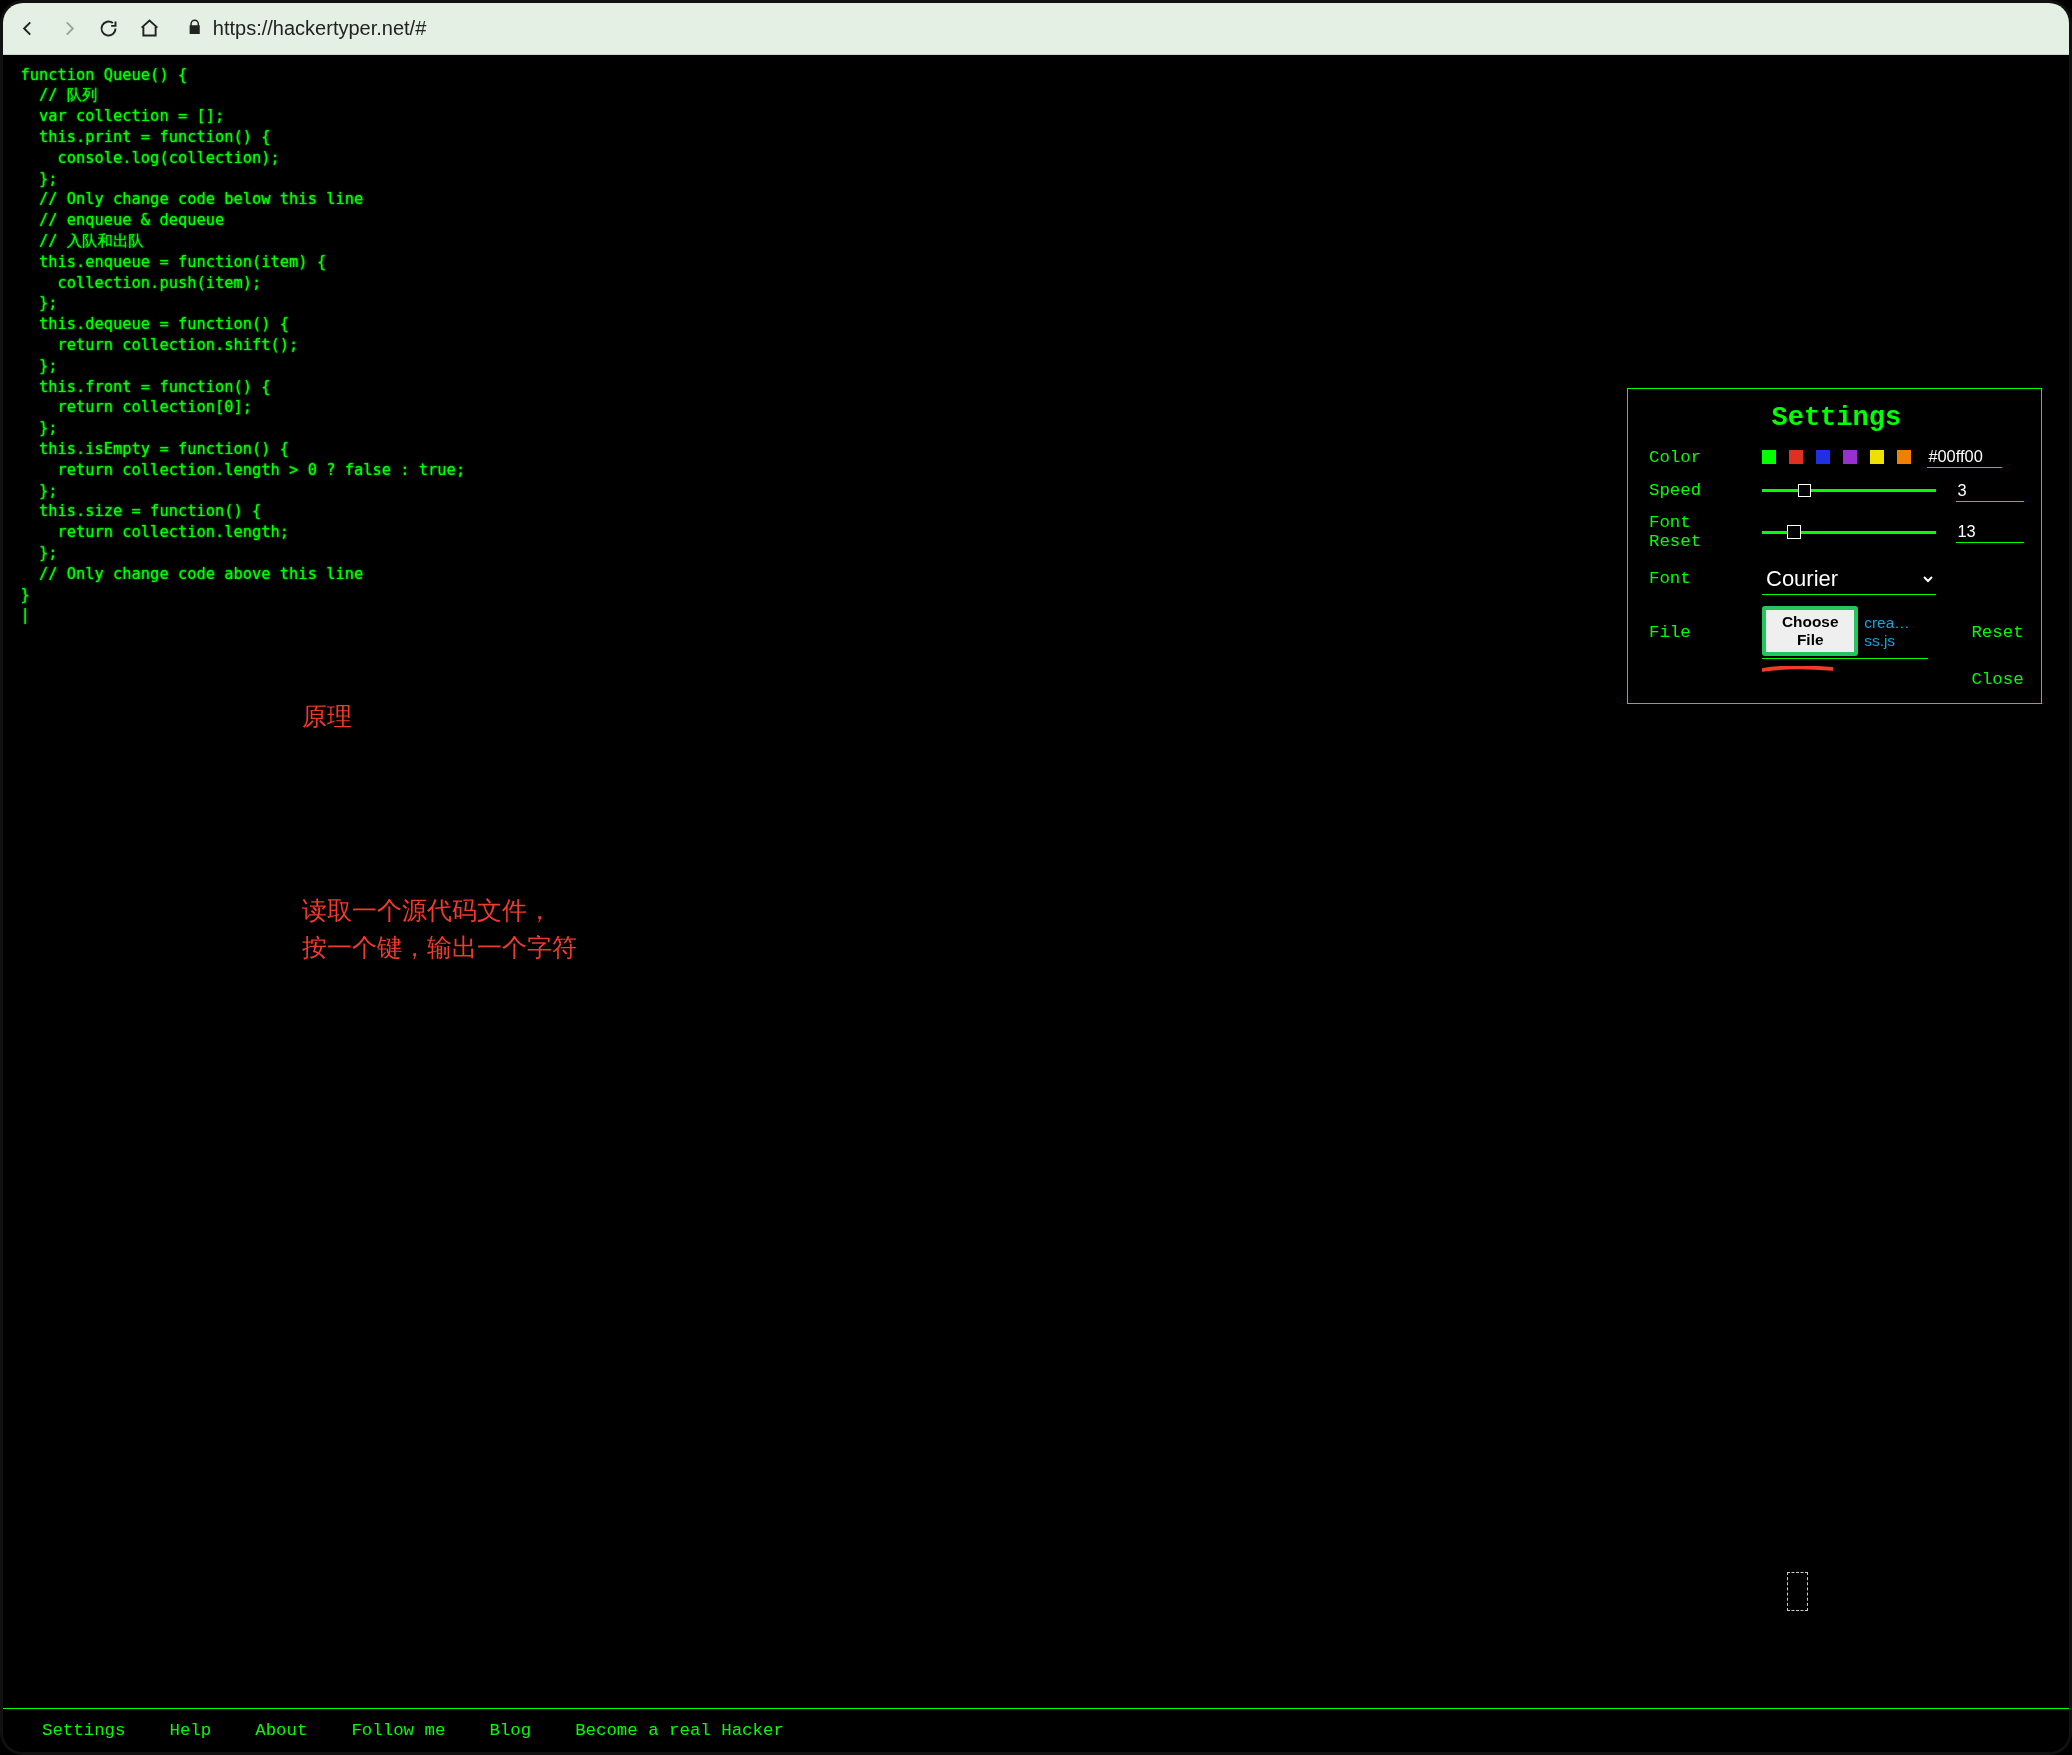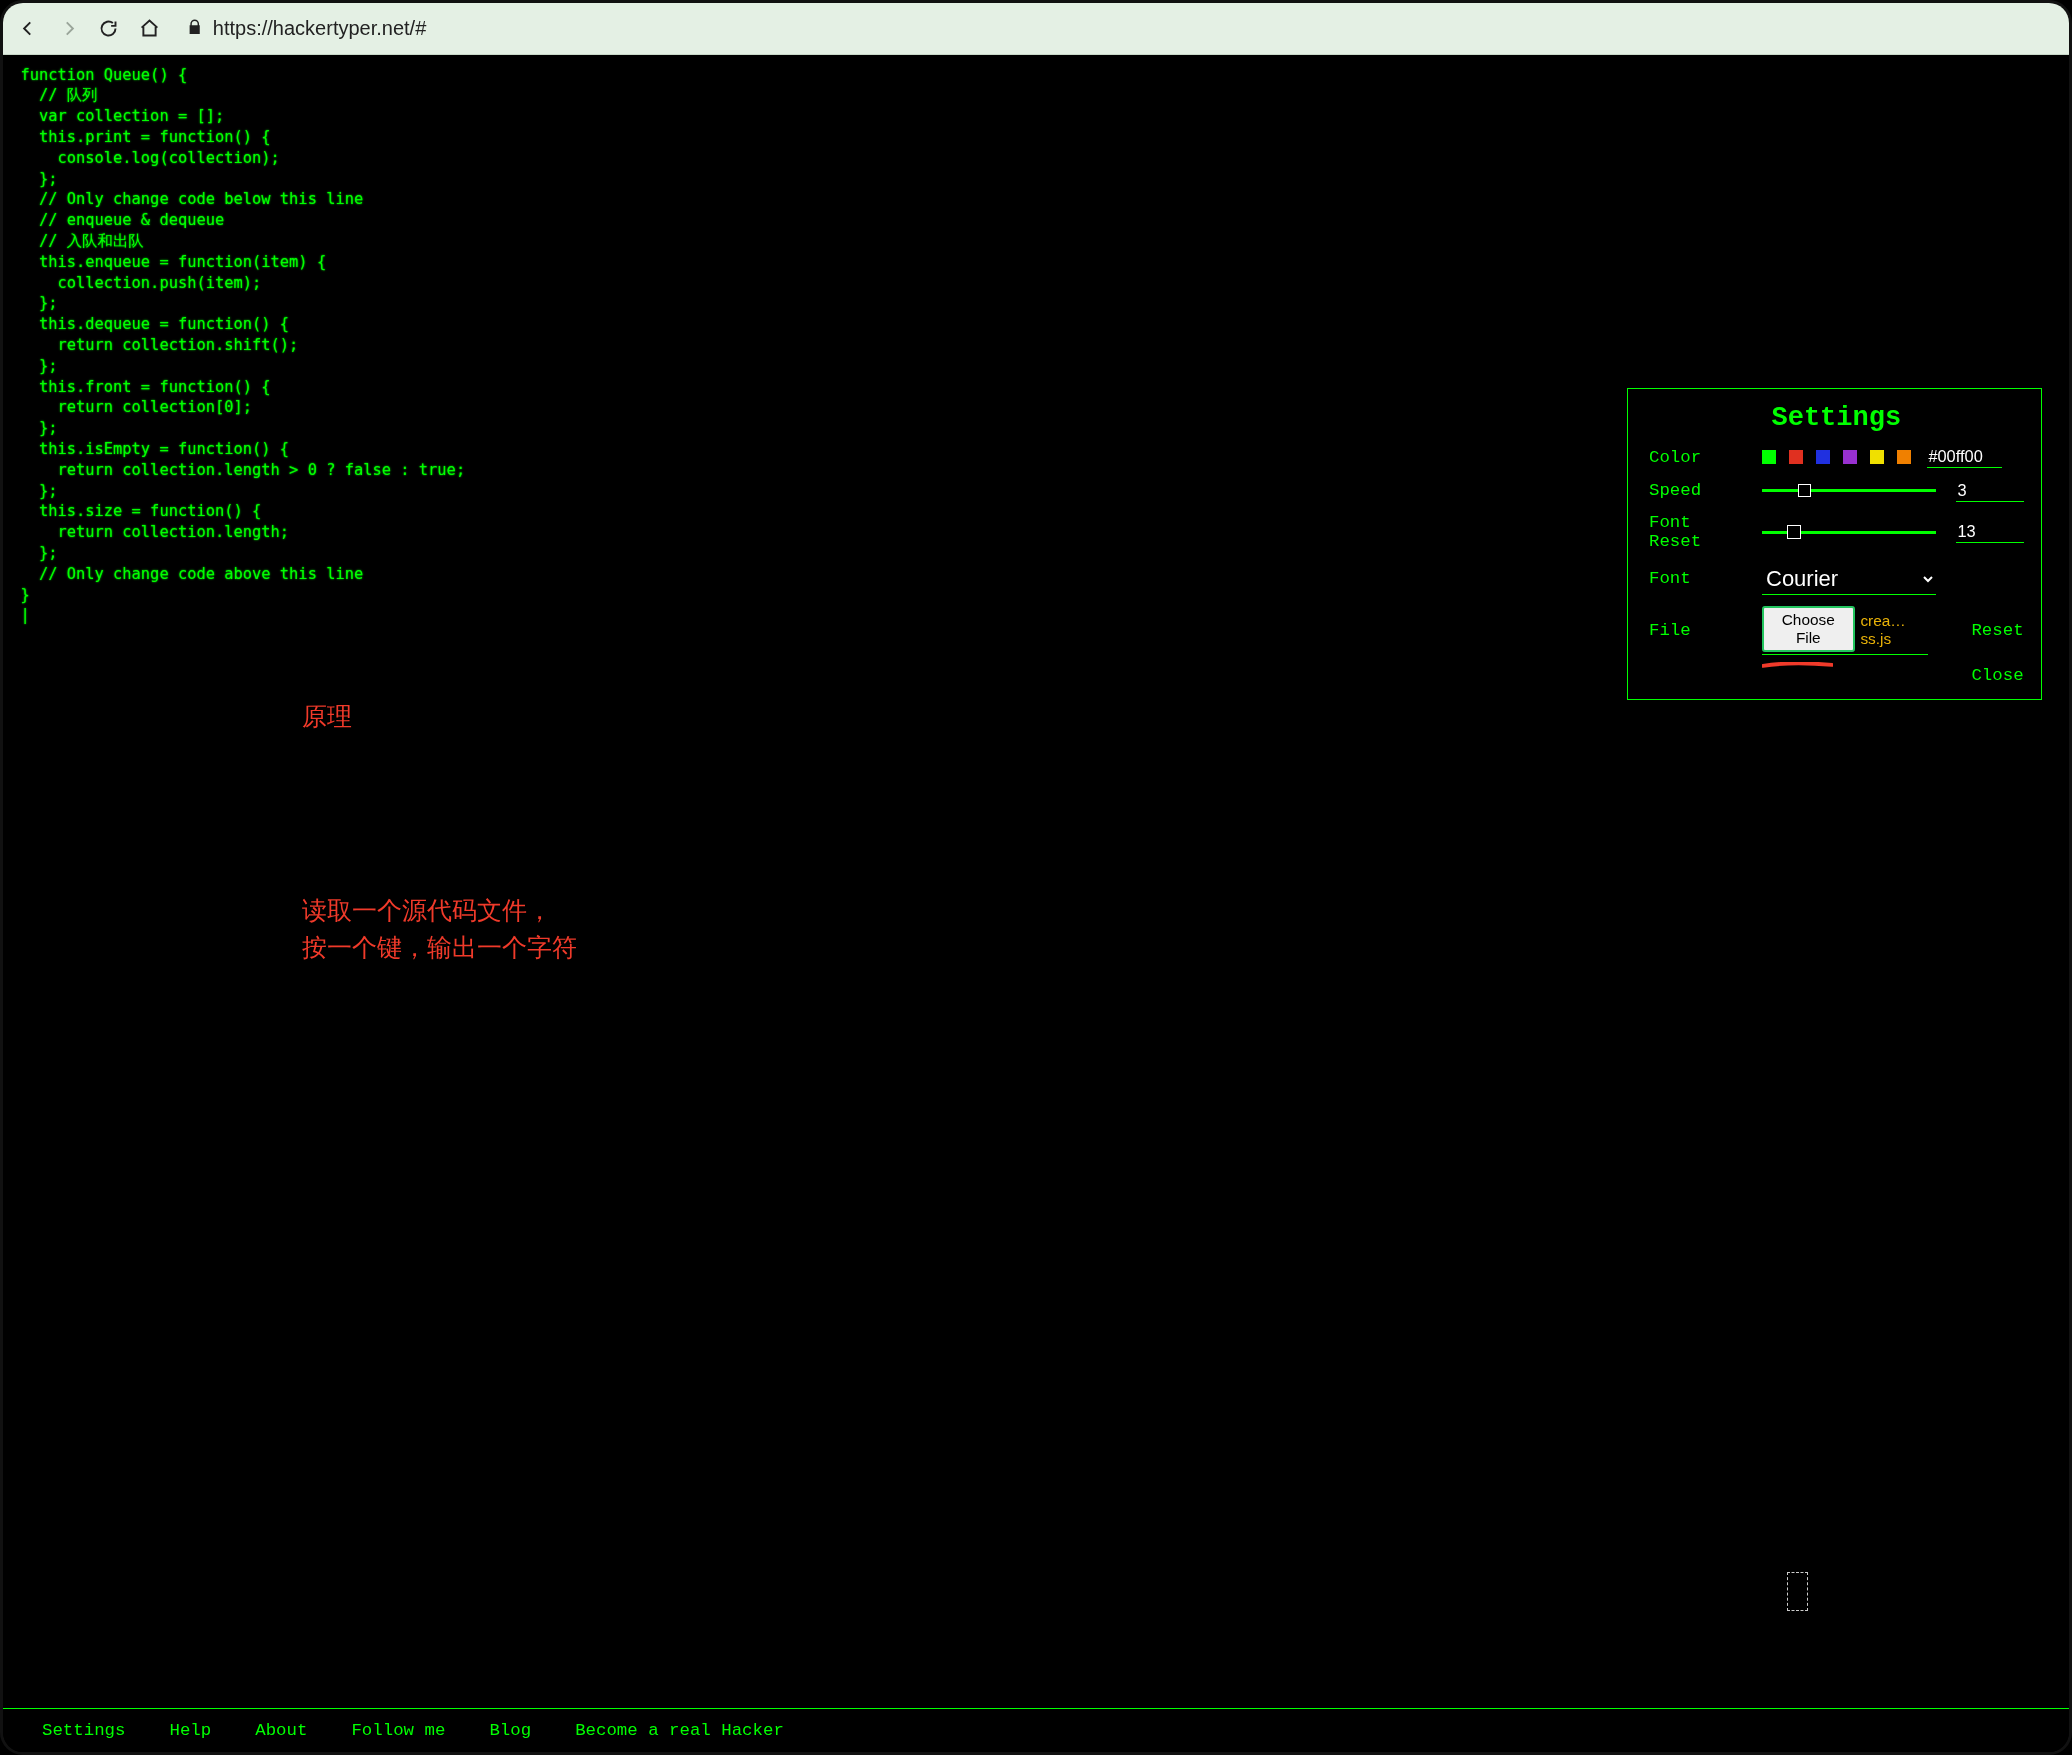--- a/index.html
+++ b/index.html
@@ -134,29 +134,30 @@
     font-size: 22px;
     width: 174px;
     padding: 1.9px 0;
     outline: none;
   }
 
   .file-row { align-items: center; }
   .choose-file-btn {
     background: #efefef;
     color: #000;
-    border: 2px solid #22c55e;
+    border: 4px solid #22c55e;
     font-family: Arial, sans-serif;
     font-size: 15.4px;
     padding: 2.9px 9.7px;
     border-radius: 2.9px;
     cursor: pointer;
+    font-weight: bold;
   }
   .file-name {
-    color: #eab308;
+    color: #0ea5e9;
     font-family: Arial, sans-serif;
     font-size: 15.4px;
     border-bottom: 1.4px solid #00ff00;
     padding: 2.9px 3.9px 1.9px 5.8px;
     display: inline-block;
     min-width: 68px;
   }
   .file-group { display:flex; align-items:center; border-bottom:1.4px solid #00ff00; padding-bottom:1.9px; position:relative; }
   .reset-link { color:#00ff00; margin-left: 27px; cursor:pointer; }
 

